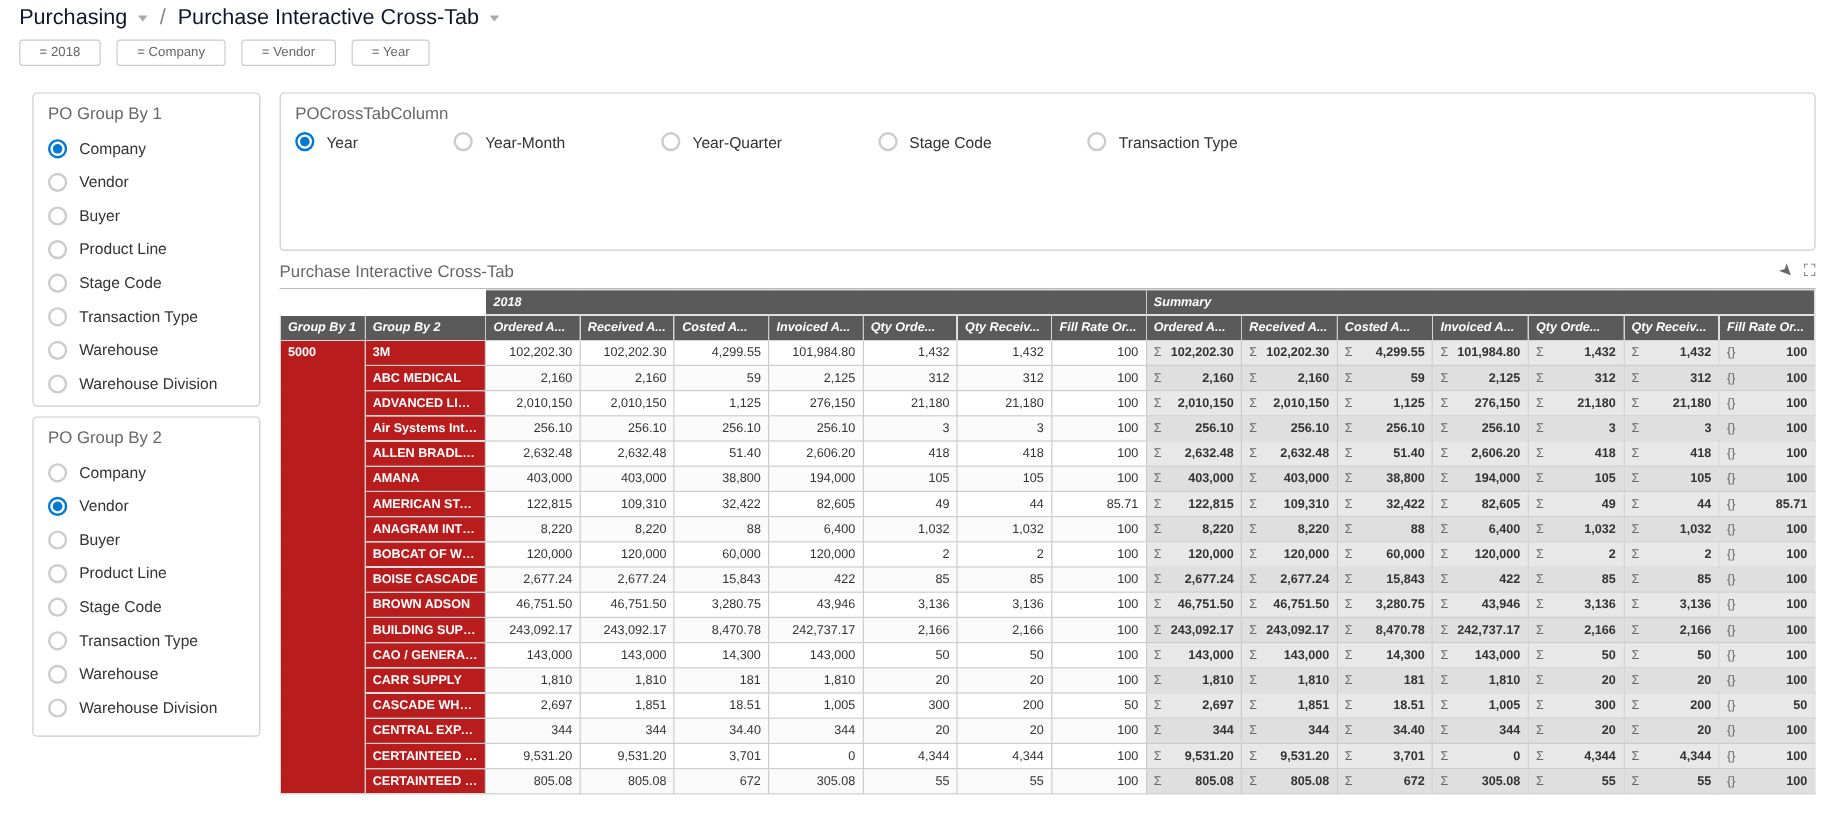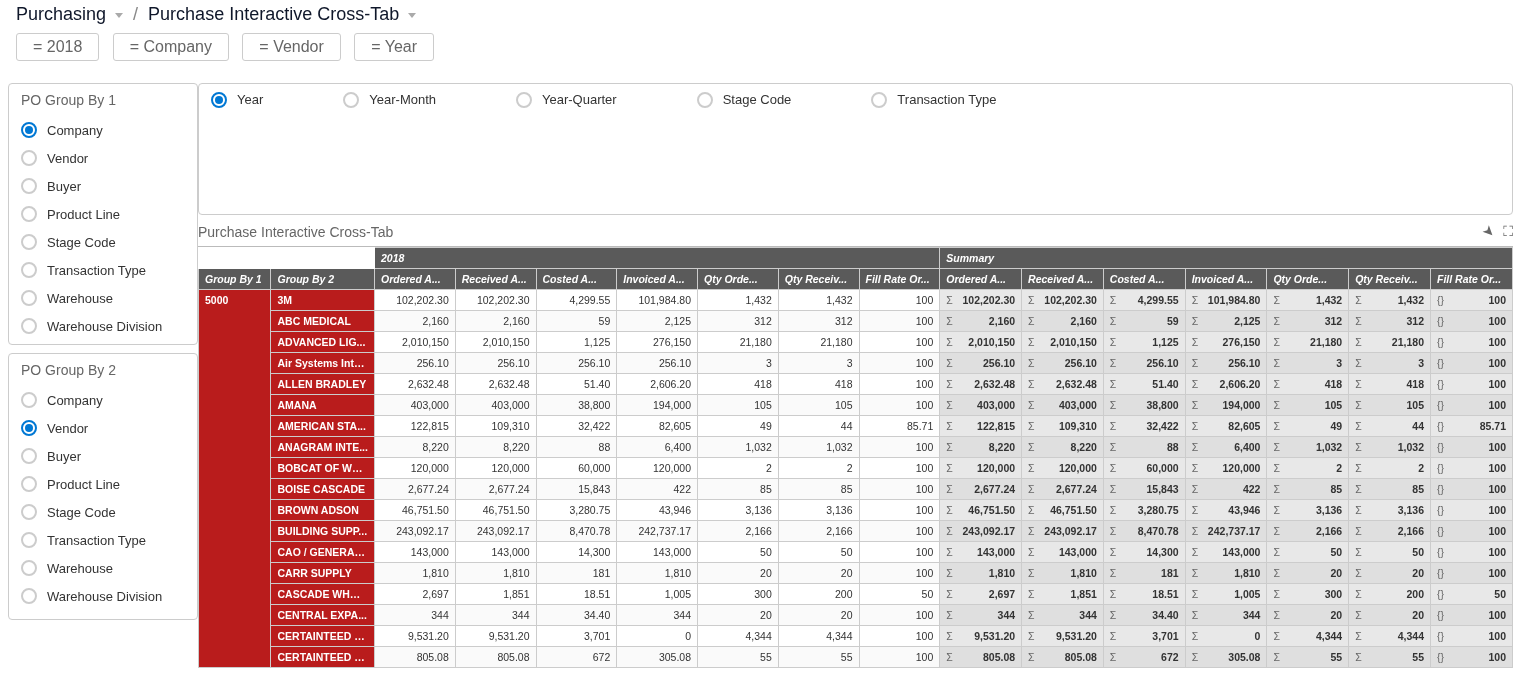--- a/index.html
+++ b/index.html
@@ -3,36 +3,36 @@
 <meta charset="utf-8">
 <style>
 * { box-sizing: border-box; margin: 0; padding: 0; }
 body { font-family: Arial, Helvetica, sans-serif; font-size: 12px; color: #333; background: #fff; width: 1521px; height: 693px; overflow: hidden; }
 
 .breadcrumb { padding: 4px 16px 0 16px; font-size: 18px; color: #888; }
 .breadcrumb a { color: #0f172a; text-decoration: none; }
 .breadcrumb .arrow-down::after { content: " "; display: inline-block; width: 0; height: 0; border-left: 4px solid transparent; border-right: 4px solid transparent; border-top: 5px solid #aaa; margin-left: 4px; vertical-align: middle; }
 
 .filter-row { padding: 8px 16px; }
-.filter-btn { display: inline-block; background: #fff; border: 1px solid #ccc; border-radius: 3px; padding: 4px 16px; font-size: 16px; color: #666; margin-right: 10px; cursor: pointer; }
-
-.main-layout { display: flex; padding: 14px 8px; gap: 0; }
+.filter-btn { display: inline-block; background: #fff; border: 1px solid #ccc; border-radius: 3px; padding: 4px 16px; font-size: 11px; color: #666; margin-right: 10px; cursor: pointer; }
+
+.main-layout { display: flex; padding: 14px 8px; gap: 16px; margin-left: 19px; }
 .left-col { width: 190px; display: flex; flex-direction: column; gap: 8px; }
 .right-col { flex: 1; display: flex; flex-direction: column; gap: 8px; min-width: 0; }
 
 .panel { border: 1px solid #ccc; border-radius: 4px; padding: 8px 12px 10px 12px; }
 .panel-title { font-size: 14px; color: #666; font-weight: normal; margin-bottom: 8px; }
 
-.radio-item { display: flex; align-items: center; padding: 6px 0; cursor: pointer; font-size: 13px; color: #333; }
+.radio-item { display: flex; align-items: flex-start; padding: 6px 0; cursor: pointer; font-size: 13px; color: #333; }
 .radio-circle { width: 16px; height: 16px; border: 2px solid #ccc; border-radius: 50%; margin-right: 10px; position: relative; flex-shrink: 0; }
 .radio-circle.selected { border-color: #0078d4; }
 .radio-circle.selected::after { content: ""; position: absolute; top: 2px; left: 2px; width: 8px; height: 8px; background: #0078d4; border-radius: 50%; }
 
 .h-radio-row { display: flex; gap: 80px; }
-.h-radio-item { display: flex; align-items: flex-start; cursor: pointer; font-size: 13px; color: #333; }
+.h-radio-item { display: flex; align-items: center; cursor: pointer; font-size: 13px; color: #333; }
 .box-crosstab { height: 132px; }
 
 .cross-tab-title-row { display: flex; justify-content: space-between; align-items: center; margin-bottom: 6px; }
 .cross-tab-title { font-size: 14px; color: #666; }
 .icon-controls { display: flex; gap: 8px; color: #666; font-size: 14px; }
 
 .grid-wrap { position: relative; overflow: auto; border-top: 1px solid #bbb; }
 table.grid { border-collapse: collapse; table-layout: fixed; width: 100%; font-size: 10.5px; }
 table.grid th, table.grid td { border: 1px solid #ccc; padding: 4px 6px; overflow: hidden; white-space: nowrap; text-overflow: ellipsis; height: 21px; }
 table.grid th { background: #5a5a5a; color: #fff; font-weight: bold; text-align: left; position: sticky; top: 0; font-style: italic; }
@@ -142,20 +142,21 @@
           <div class="radio-item">
             <span class="radio-circle"></span>
             <span>Warehouse Division</span>
           </div>
         </div>
     </div>
   </div>
 
   <div class="right-col">
     <div class="panel box-crosstab">
+      <div class="panel-title">POCrossTabColumn</div>
       <div class="h-radio-row" id="ctc-opts">
           <div class="h-radio-item">
             <span class="radio-circle selected" style="margin-right: 10px;"></span>
             <span>Year</span>
           </div>
           <div class="h-radio-item">
             <span class="radio-circle" style="margin-right: 10px;"></span>
             <span>Year-Month</span>
           </div>
           <div class="h-radio-item">

